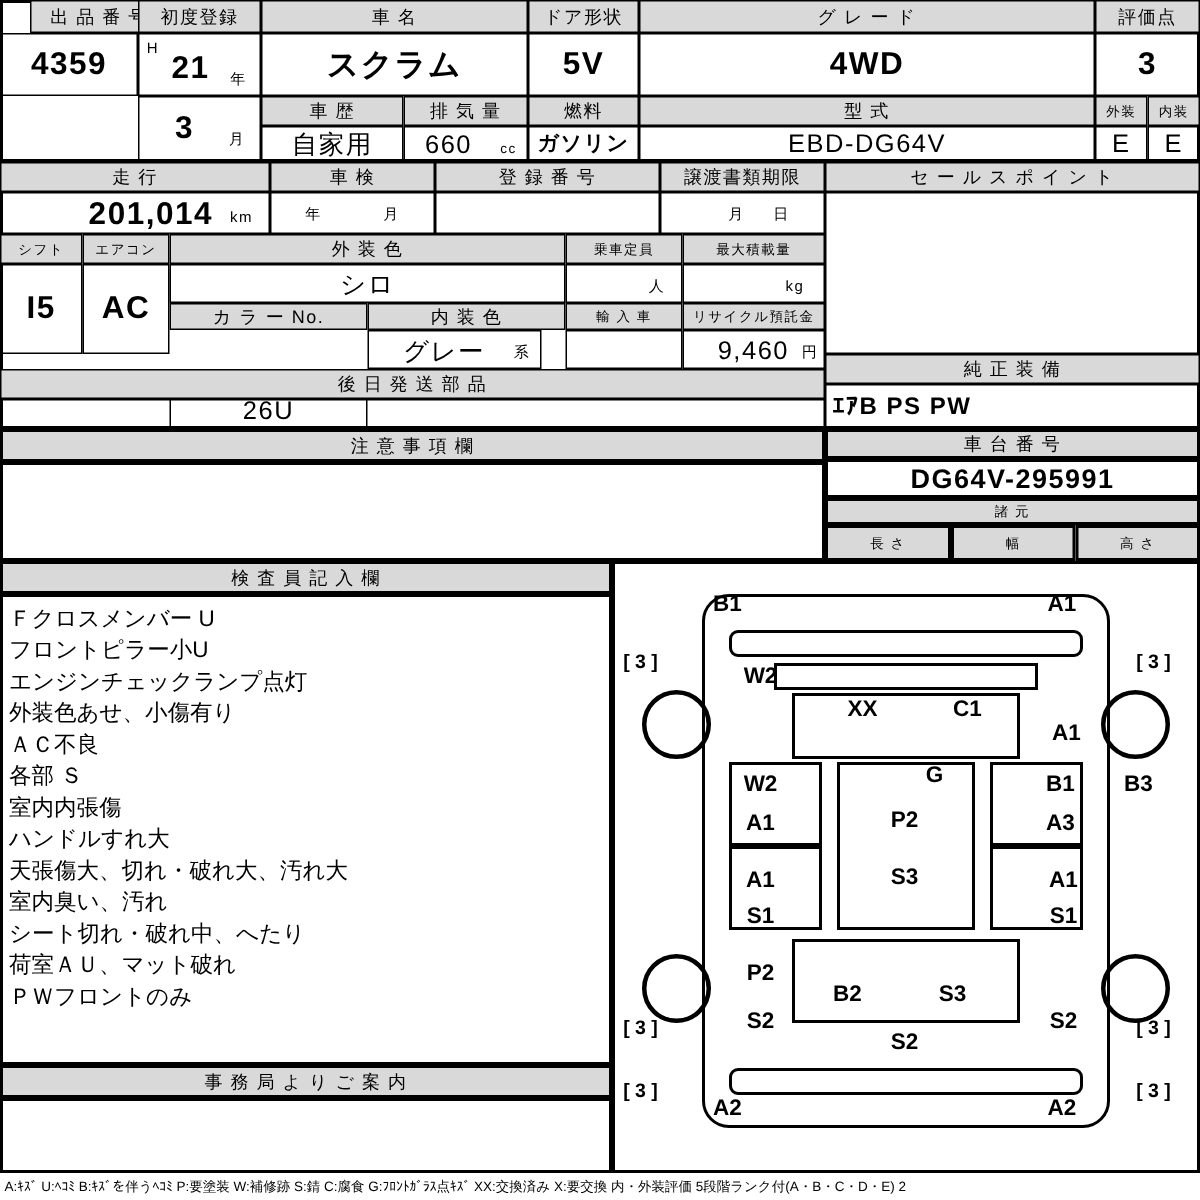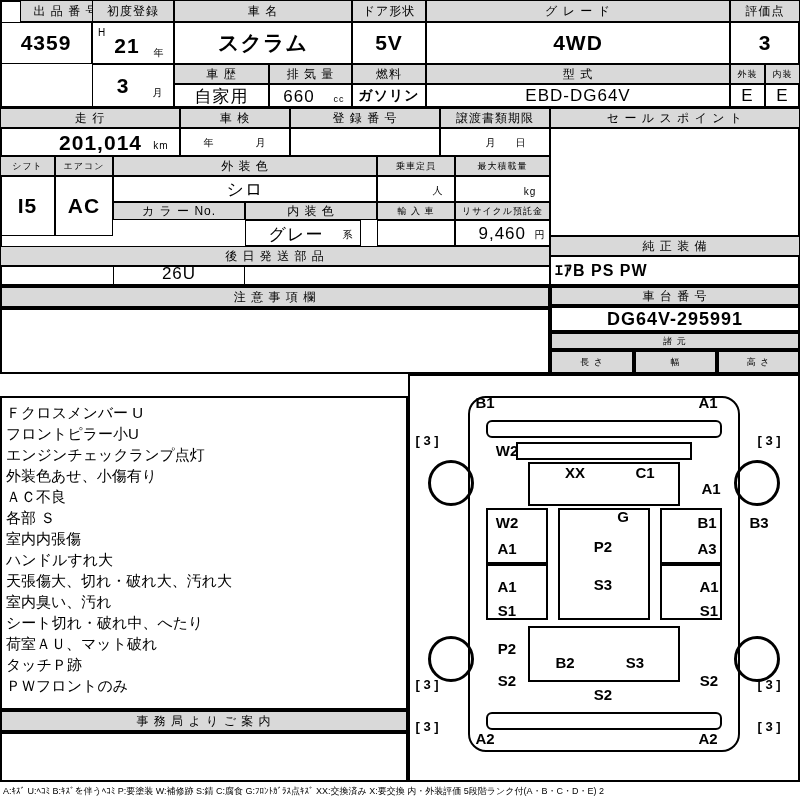--- a/index.html
+++ b/index.html
@@ -143,35 +143,35 @@
   <div class="lbl hdr bx" style="left:0;top:286px;width:550px;height:22px;border-width:2px;">注 意 事 項 欄</div>
   <div class="bx" style="left:0;top:308px;width:550px;height:66px;border-width:2px;"></div>
 
   <div class="lbl hdr bx" style="left:550px;top:286px;width:250px;height:20px;border-width:2px;">車 台 番 号</div>
   <div class="lbl bx" style="left:550px;top:306px;width:250px;height:26px;font-size:18px;font-weight:bold;border-width:2px;">DG64V-295991</div>
   <div class="lbl hdr bx tiny" style="left:550px;top:332px;width:250px;height:18px;border-width:2px;">諸 元</div>
   <div class="lbl hdr bx tiny" style="left:550px;top:350px;width:84px;height:24px;border-width:2px;">長 さ</div>
   <div class="lbl hdr bx tiny" style="left:634px;top:350px;width:83px;height:24px;border-width:2px;">幅</div>
   <div class="lbl hdr bx tiny" style="left:717px;top:350px;width:83px;height:24px;border-width:2px;">高 さ</div>
 
+  <div class="lbl hdr bx" style="left:0;top:374px;width:408px;height:22px;border-width:2px;">検 査 員 記 入 欄</div>
   <div class="bx" style="left:0;top:396px;width:408px;height:314px;border-width:2px;"></div>
   <div class="notes" style="left:0;top:398px;width:408px;height:312px;">
     <div>Ｆクロスメンバー U</div>
     <div>フロントピラー小U</div>
     <div>エンジンチェックランプ点灯</div>
     <div>外装色あせ、小傷有り</div>
     <div>ＡＣ不良</div>
     <div>各部 Ｓ</div>
     <div>室内内張傷</div>
     <div>ハンドルすれ大</div>
     <div>天張傷大、切れ・破れ大、汚れ大</div>
     <div>室内臭い、汚れ</div>
     <div>シート切れ・破れ中、へたり</div>
     <div>荷室ＡＵ、マット破れ</div>
-    <div>タッチＰ跡</div>
     <div>ＰＷフロントのみ</div>
   </div>
 
   <div class="lbl hdr bx" style="left:0;top:710px;width:408px;height:22px;border-width:2px;">事 務 局 よ り ご 案 内</div>
   <div class="bx" style="left:0;top:732px;width:408px;height:50px;border-width:2px;"></div>
 
   <div class="bx" style="left:408px;top:374px;width:392px;height:408px;border-width:2px;"></div>
 
   <div class="diagram" style="left:408px;top:374px;width:392px;height:408px;">
 

